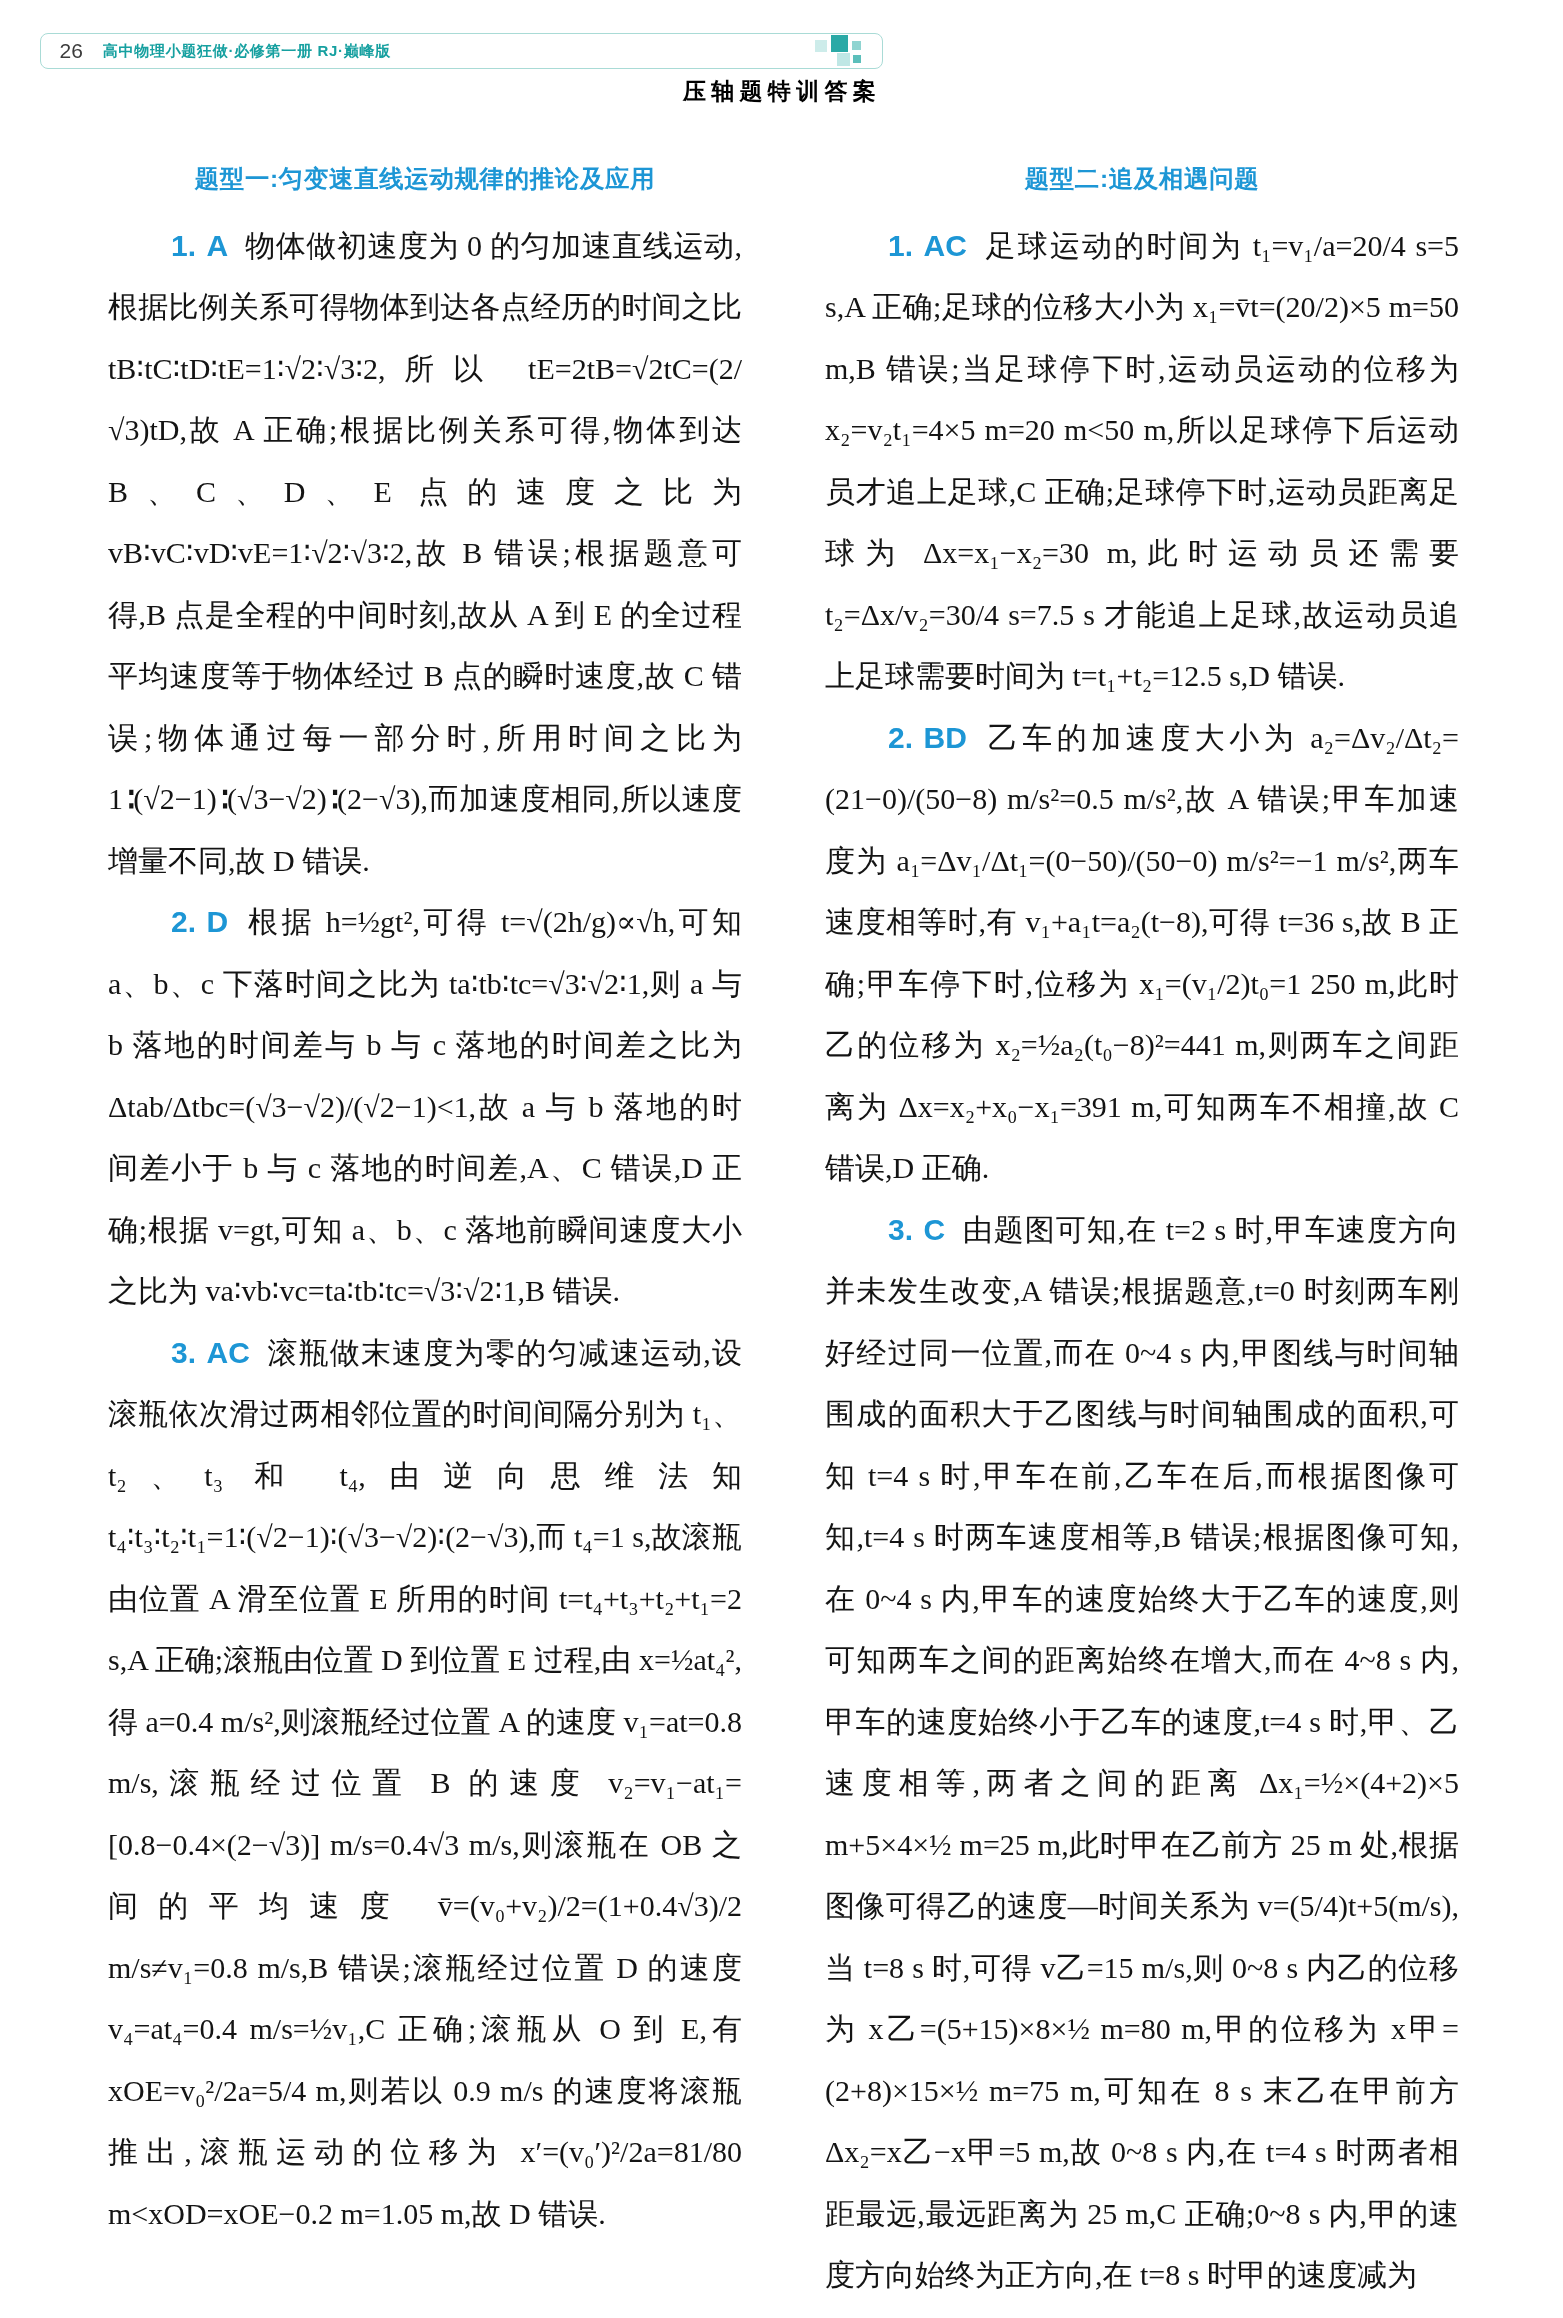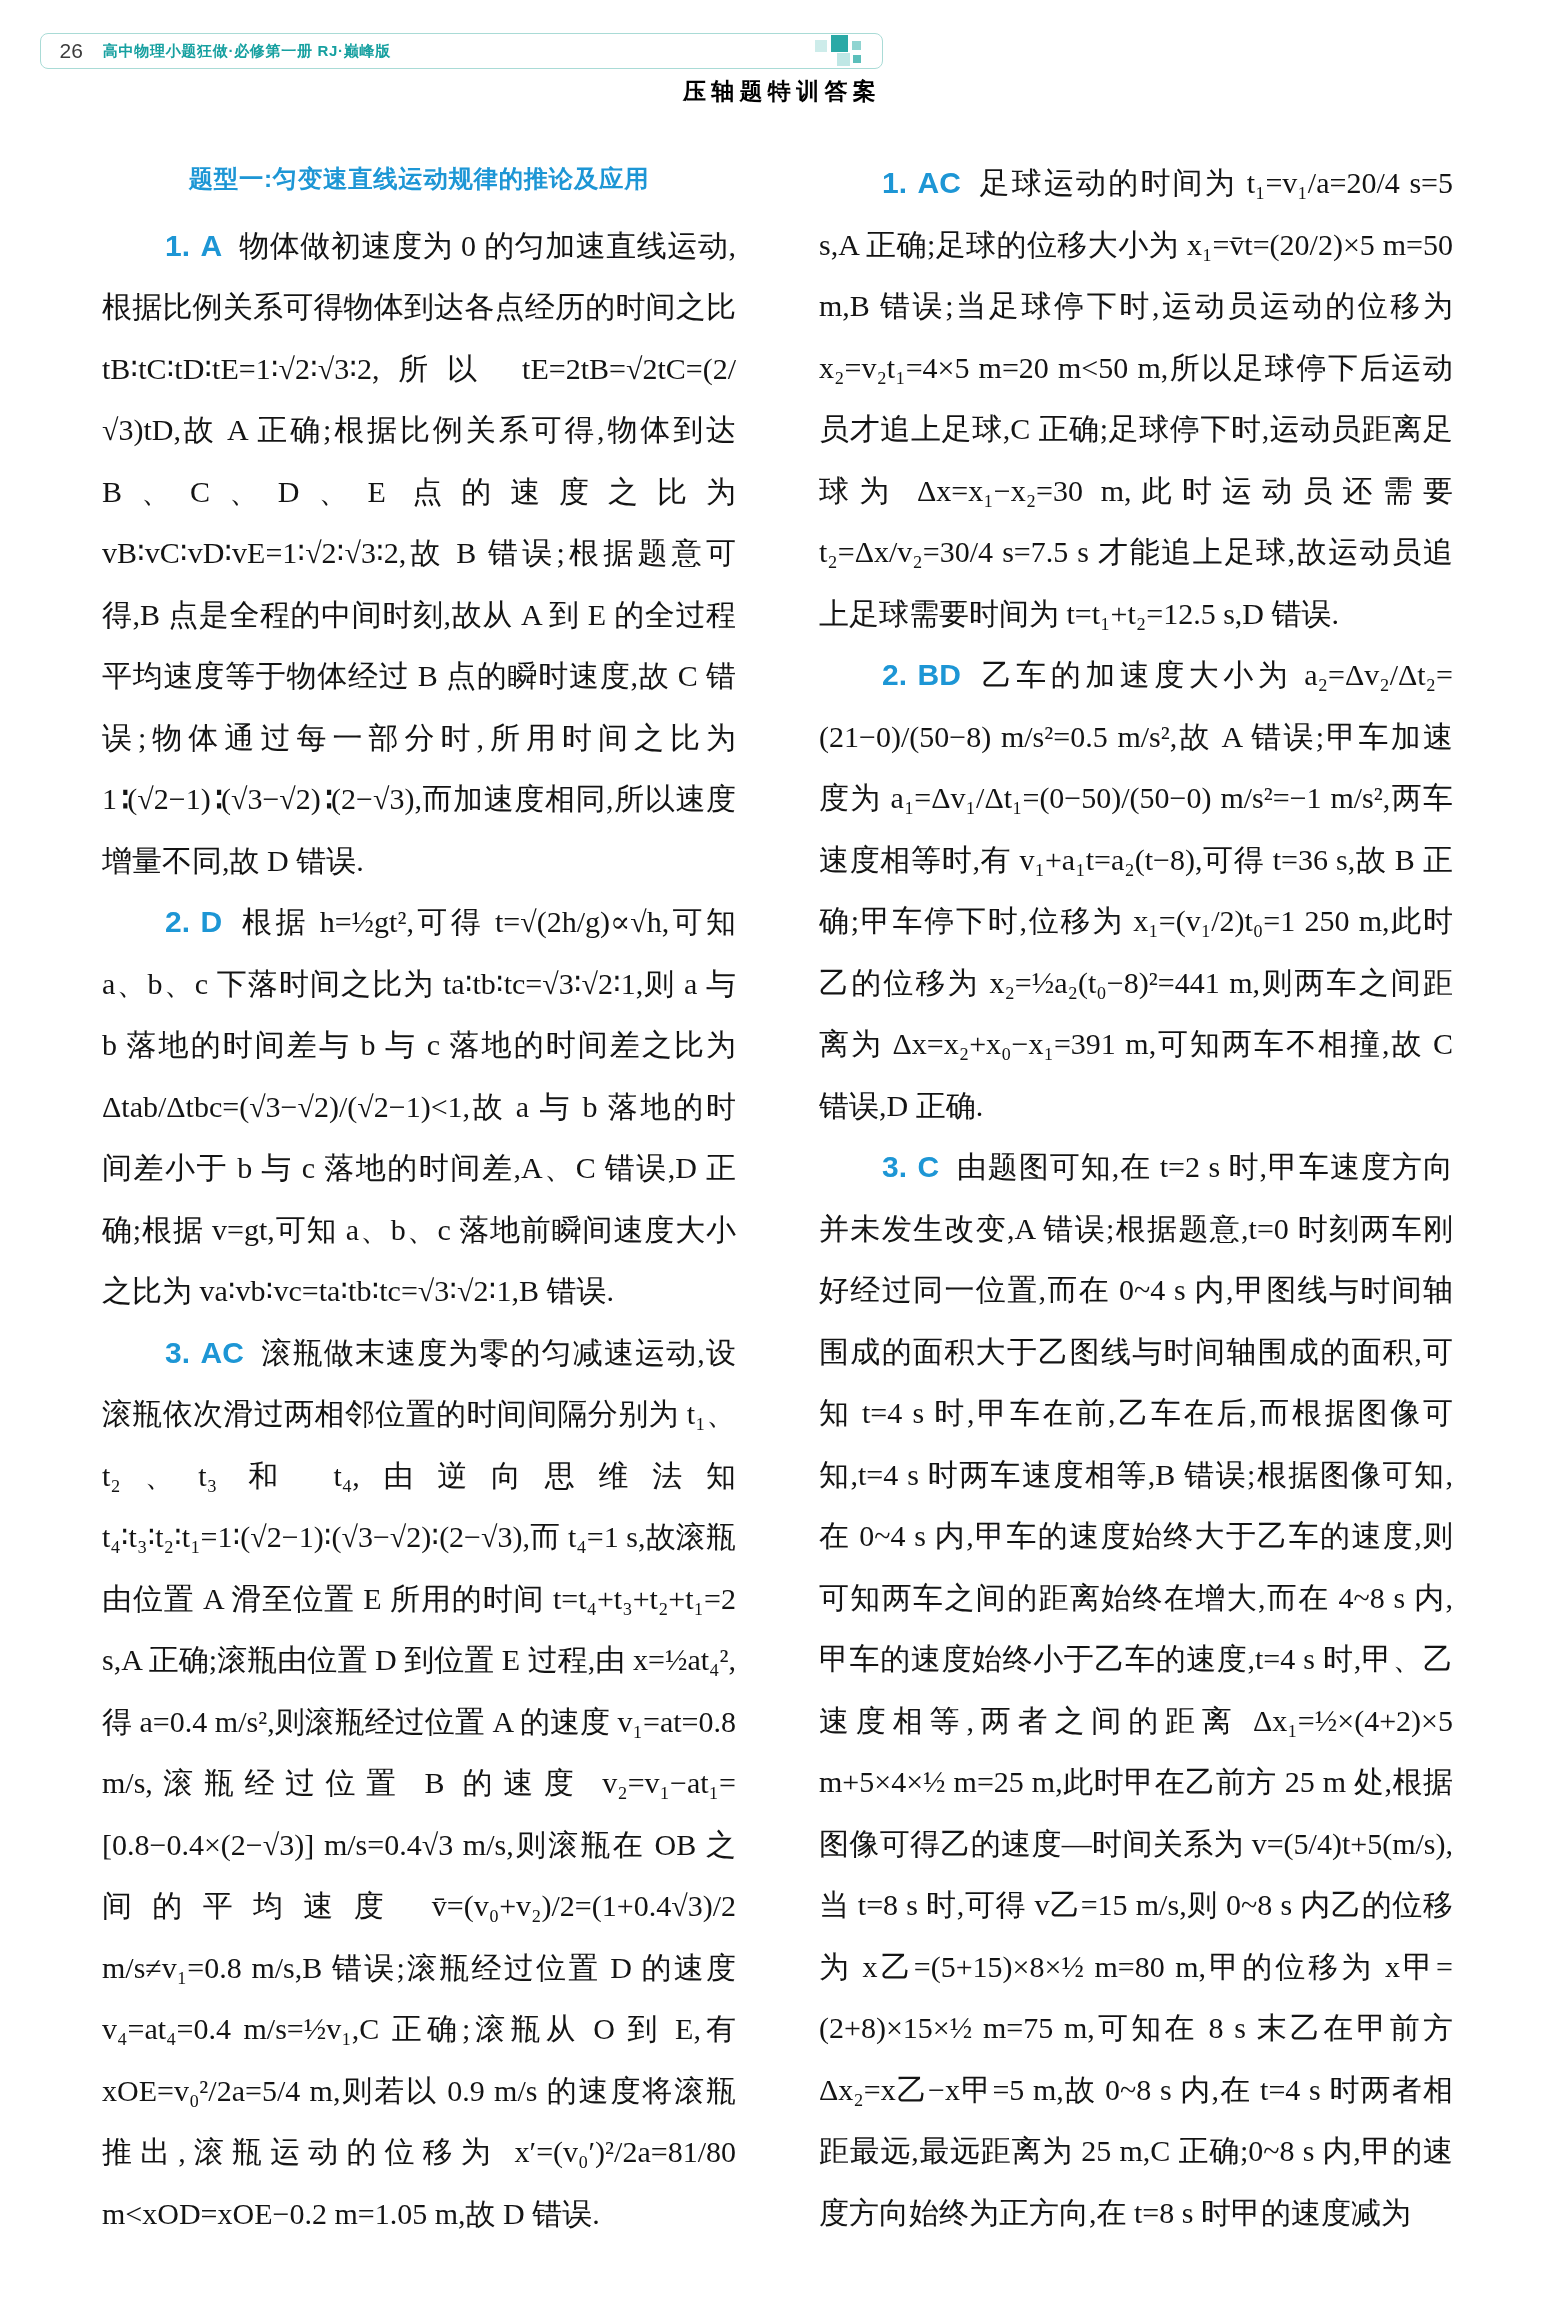--- a/index.html
+++ b/index.html
@@ -60,21 +60,21 @@
     font-size: 23px;
     font-weight: bold;
     color: #000000;
     letter-spacing: 5.3px;
   }
 
   
   .columns {
     position: absolute;
     top: 152px;
-    left: 102px;
+    left: 108px;
     width: 1351px;
     display: flex;
     gap: 83px;
   }
   .column { flex: 1; min-width: 0; }
 
   .section-heading {
     text-align: center;
     font-family: "Liberation Sans", sans-serif;
     font-size: 24.4px;
@@ -132,20 +132,21 @@
     <p class="answer">
       <span class="answer-number">2.</span><span class="answer-choice">D</span><span>根据 h=½gt²,可得 t=√(2h/g)∝√h,可知 a、b、c 下落时间之比为 ta∶tb∶tc=√3∶√2∶1,则 a 与 b 落地的时间差与 b 与 c 落地的时间差之比为 Δtab/Δtbc=(√3−√2)/(√2−1)&lt;1,故 a 与 b 落地的时间差小于 b 与 c 落地的时间差,A、C 错误,D 正确;根据 v=gt,可知 a、b、c 落地前瞬间速度大小之比为 va∶vb∶vc=ta∶tb∶tc=√3∶√2∶1,B 错误.</span>
     </p>
 
     <p class="answer">
       <span class="answer-number">3.</span><span class="answer-choice">AC</span><span>滚瓶做末速度为零的匀减速运动,设滚瓶依次滑过两相邻位置的时间间隔分别为 t₁、t₂、t₃ 和 t₄,由逆向思维法知 t₄∶t₃∶t₂∶t₁=1∶(√2−1)∶(√3−√2)∶(2−√3),而 t₄=1 s,故滚瓶由位置 A 滑至位置 E 所用的时间 t=t₄+t₃+t₂+t₁=2 s,A 正确;滚瓶由位置 D 到位置 E 过程,由 x=½at₄²,得 a=0.4 m/s²,则滚瓶经过位置 A 的速度 v₁=at=0.8 m/s,滚瓶经过位置 B 的速度 v₂=v₁−at₁=[0.8−0.4×(2−√3)] m/s=0.4√3 m/s,则滚瓶在 OB 之间的平均速度 v̄=(v₀+v₂)/2=(1+0.4√3)/2 m/s≠v₁=0.8 m/s,B 错误;滚瓶经过位置 D 的速度 v₄=at₄=0.4 m/s=½v₁,C 正确;滚瓶从 O 到 E,有 xOE=v₀²/2a=5/4 m,则若以 0.9 m/s 的速度将滚瓶推出,滚瓶运动的位移为 x′=(v₀′)²/2a=81/80 m&lt;xOD=xOE−0.2 m=1.05 m,故 D 错误.</span>
     </p>
   </div>
 
   <div class="column">
+    <div class="section-heading">题型二:追及相遇问题</div>
 
     <p class="answer">
       <span class="answer-number">1.</span><span class="answer-choice">AC</span><span>足球运动的时间为 t₁=v₁/a=20/4 s=5 s,A 正确;足球的位移大小为 x₁=v̄t=(20/2)×5 m=50 m,B 错误;当足球停下时,运动员运动的位移为 x₂=v₂t₁=4×5 m=20 m&lt;50 m,所以足球停下后运动员才追上足球,C 正确;足球停下时,运动员距离足球为 Δx=x₁−x₂=30 m,此时运动员还需要 t₂=Δx/v₂=30/4 s=7.5 s 才能追上足球,故运动员追上足球需要时间为 t=t₁+t₂=12.5 s,D 错误.</span>
     </p>
 
     <p class="answer">
       <span class="answer-number">2.</span><span class="answer-choice">BD</span><span>乙车的加速度大小为 a₂=Δv₂/Δt₂=(21−0)/(50−8) m/s²=0.5 m/s²,故 A 错误;甲车加速度为 a₁=Δv₁/Δt₁=(0−50)/(50−0) m/s²=−1 m/s²,两车速度相等时,有 v₁+a₁t=a₂(t−8),可得 t=36 s,故 B 正确;甲车停下时,位移为 x₁=(v₁/2)t₀=1 250 m,此时乙的位移为 x₂=½a₂(t₀−8)²=441 m,则两车之间距离为 Δx=x₂+x₀−x₁=391 m,可知两车不相撞,故 C 错误,D 正确.</span>
     </p>
 
     <p class="answer">

